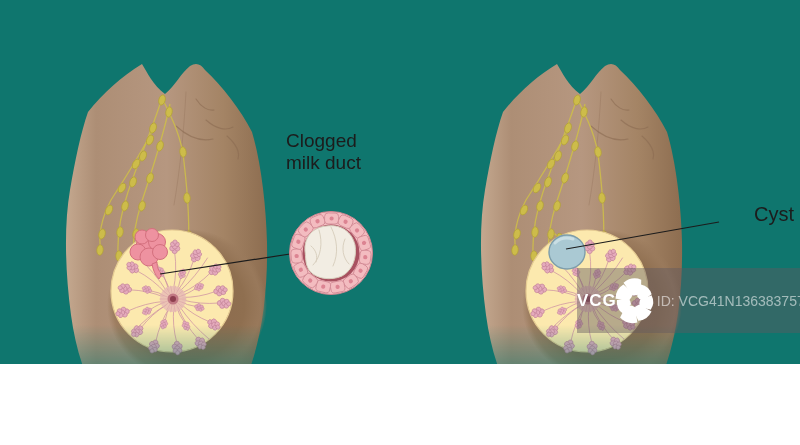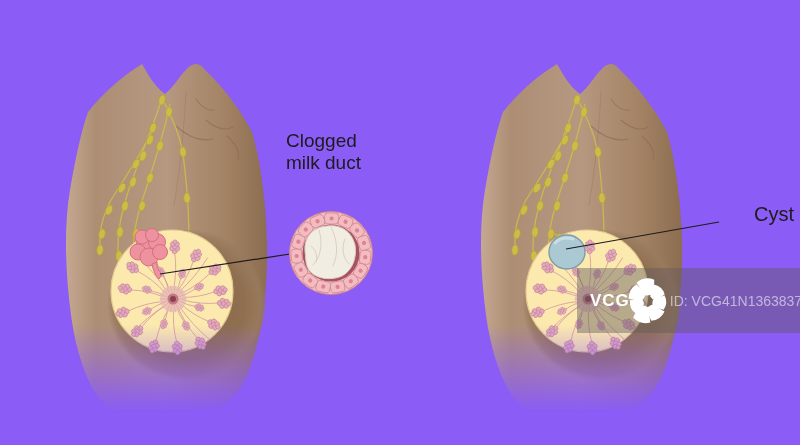--- a/index.html
+++ b/index.html
@@ -1,16 +1,16 @@
 <!DOCTYPE html>
 <html style="--skin: #b39479; --skin-shadow: #8d6d50; --mound: #8a694d; --gland: #fce9ae; --gland-outline: #e6cc93; --lobule: #e5abbc; --lobule-outline: #c07f95; --duct: #cf93a3; --areola: #e9bdb5; --areola-spoke: #d8a0a8; --nipple: #c27984; --nipple-center: #8e3f4f; --lump: #ee92a0; --lump-outline: #d4707e; --cyst: #aac9d3; --cyst-outline: #7d9dab; --cyst-highlight: #cfe2e6; --lymph: #cdbc4a; --lymph-outline: #b3a233; --cell: #f3bcc0; --cell-outline: #cf8691; --cell-nucleus: #dc8492; --duct-wall: #a85160; --plug: #f2ede3; --plug-fold: #d9d0bf; --wrinkle: #8a6a52; --annotation: #1c1c1c; --watermark-bar: rgba(95,88,95,0.44); --watermark-logo: #ffffff; --watermark-id: rgba(255,255,255,0.55);"><head>
 <meta charset="utf-8">
 <style>
   html,body{margin:0;padding:0;background:#ffffff;}
-  #stage{position:relative;width:800px;height:445px;background:#8b5cf6;overflow:hidden;
+  #stage{position:relative;width:800px;height:364px;background:#0f766e;overflow:hidden;
          font-family:"Liberation Sans",sans-serif;}
   svg.art{position:absolute;left:0;top:0;}
 
   .torso-body{fill:url(#skinGrad);}
   .wrinkle{fill:none;stroke:var(--wrinkle);stroke-width:1.1;stroke-linecap:round;opacity:.6;}
   .wrinkle-faint{fill:none;stroke:var(--wrinkle);stroke-width:1;stroke-linecap:round;opacity:.3;}
   .lymph-vessel{fill:none;stroke:var(--lymph);stroke-width:1.3;opacity:.9;}
   .lymph-node{fill:var(--lymph);stroke:var(--lymph-outline);stroke-width:.7;}
   .mound{fill:url(#moundGrad);}
   .gland-bg{fill:var(--gland);stroke:var(--gland-outline);stroke-width:1.2;}
@@ -30,21 +30,21 @@
   .cs-wall{fill:var(--duct-wall);}
   .cs-plug{fill:var(--plug);stroke:var(--plug-fold);stroke-width:1;}
   .cs-fold{fill:none;stroke:var(--plug-fold);stroke-width:1;stroke-linecap:round;}
 
   .label{position:absolute;color:var(--annotation);}
   .label-clogged{left:286px;top:130px;width:98px;font-size:19px;line-height:22px;}
   .label-cyst{left:754px;top:203px;font-size:20px;}
 
   .watermark{position:absolute;left:577px;top:268px;width:223px;height:65px;
              background:var(--watermark-bar);display:flex;align-items:center;
-             padding-left:13px;box-sizing:border-box;}
+             box-sizing:border-box;}
   .wm-logo{color:var(--watermark-logo);font-weight:bold;font-size:17px;letter-spacing:1px;}
   .wm-pinwheel{width:48px;height:48px;margin-left:-6px;flex:none;}
   .petal{fill:var(--watermark-logo);}
   .wm-id{color:var(--watermark-id);font-size:14px;margin-left:-2px;white-space:nowrap;}
 </style>
 </head>
 <body>
 
 <div id="stage">
 

